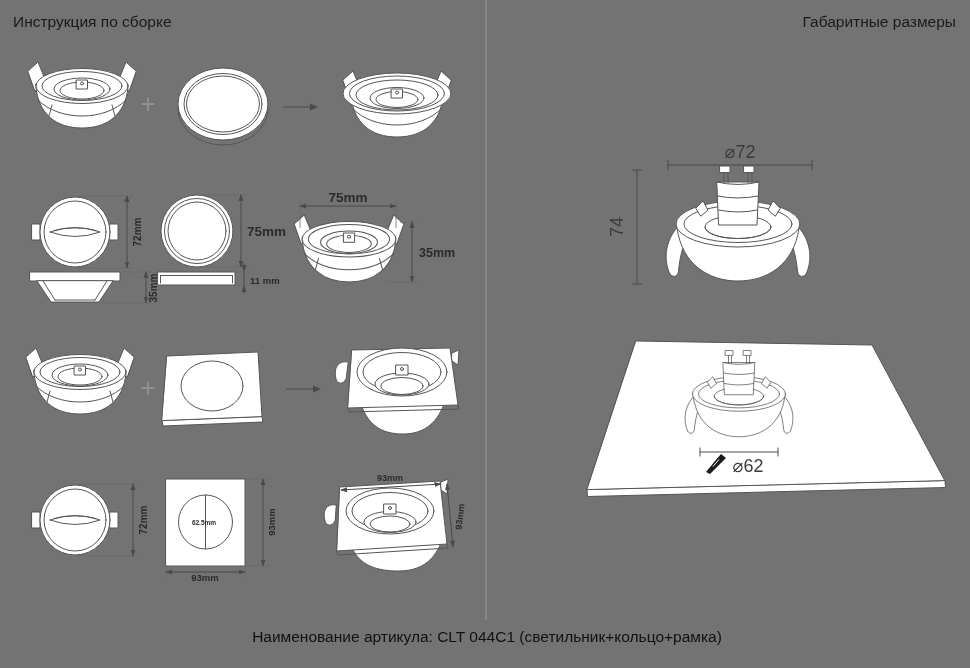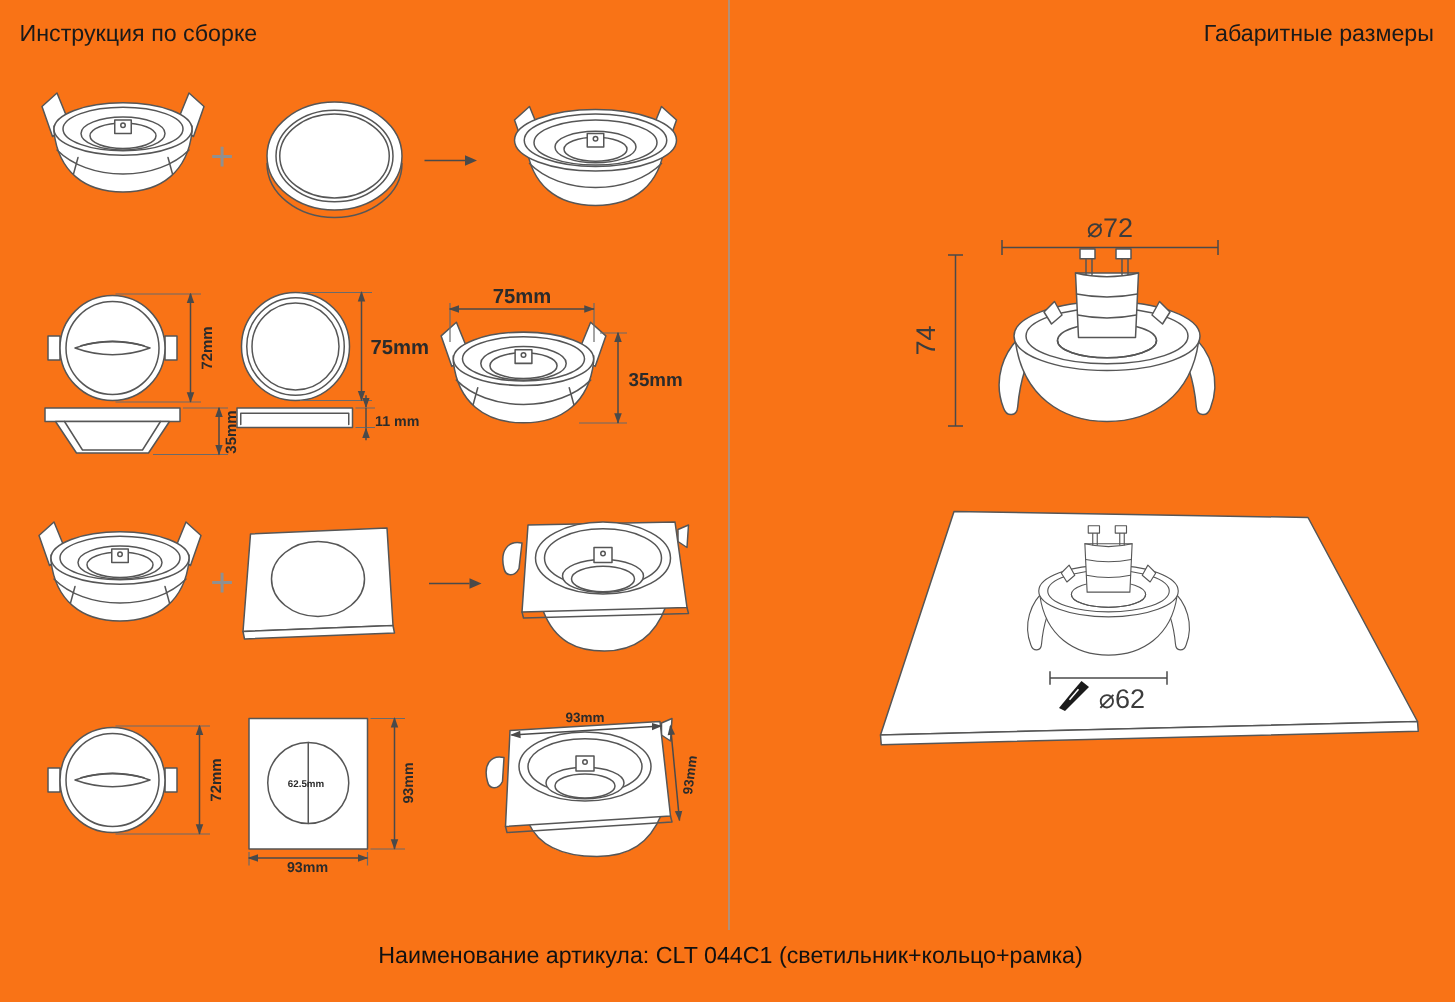--- a/index.html
+++ b/index.html
@@ -1,16 +1,16 @@
 <!DOCTYPE html>
 <html><head>
 <meta charset="utf-8">
 <style>
   html,body{margin:0;padding:0;background:#fff;}
-  #sheet{position:relative;width:970px;height:668px;background:#f97316;overflow:hidden;
+  #sheet{position:relative;width:970px;height:668px;background:#737373;overflow:hidden;
          font-family:"Liberation Sans",sans-serif;}
   svg text{font-family:"Liberation Sans",sans-serif;fill:#2b2b2b;}
   .h1{font-size:15.5px;fill:#1a1a1a;}
   .foot{font-size:15.5px;fill:#111;}
   .plus{font-size:27px;fill:#909090;font-weight:400;}
   .big{font-size:18px;fill:#3c3c3c;font-weight:400;}
   .dimlg{font-size:13.5px;font-weight:bold;}
   .dimmd{font-size:12.5px;font-weight:bold;}
   .dimsm{font-size:10px;font-weight:bold;}
   .dimxs{font-size:9.5px;font-weight:bold;}

